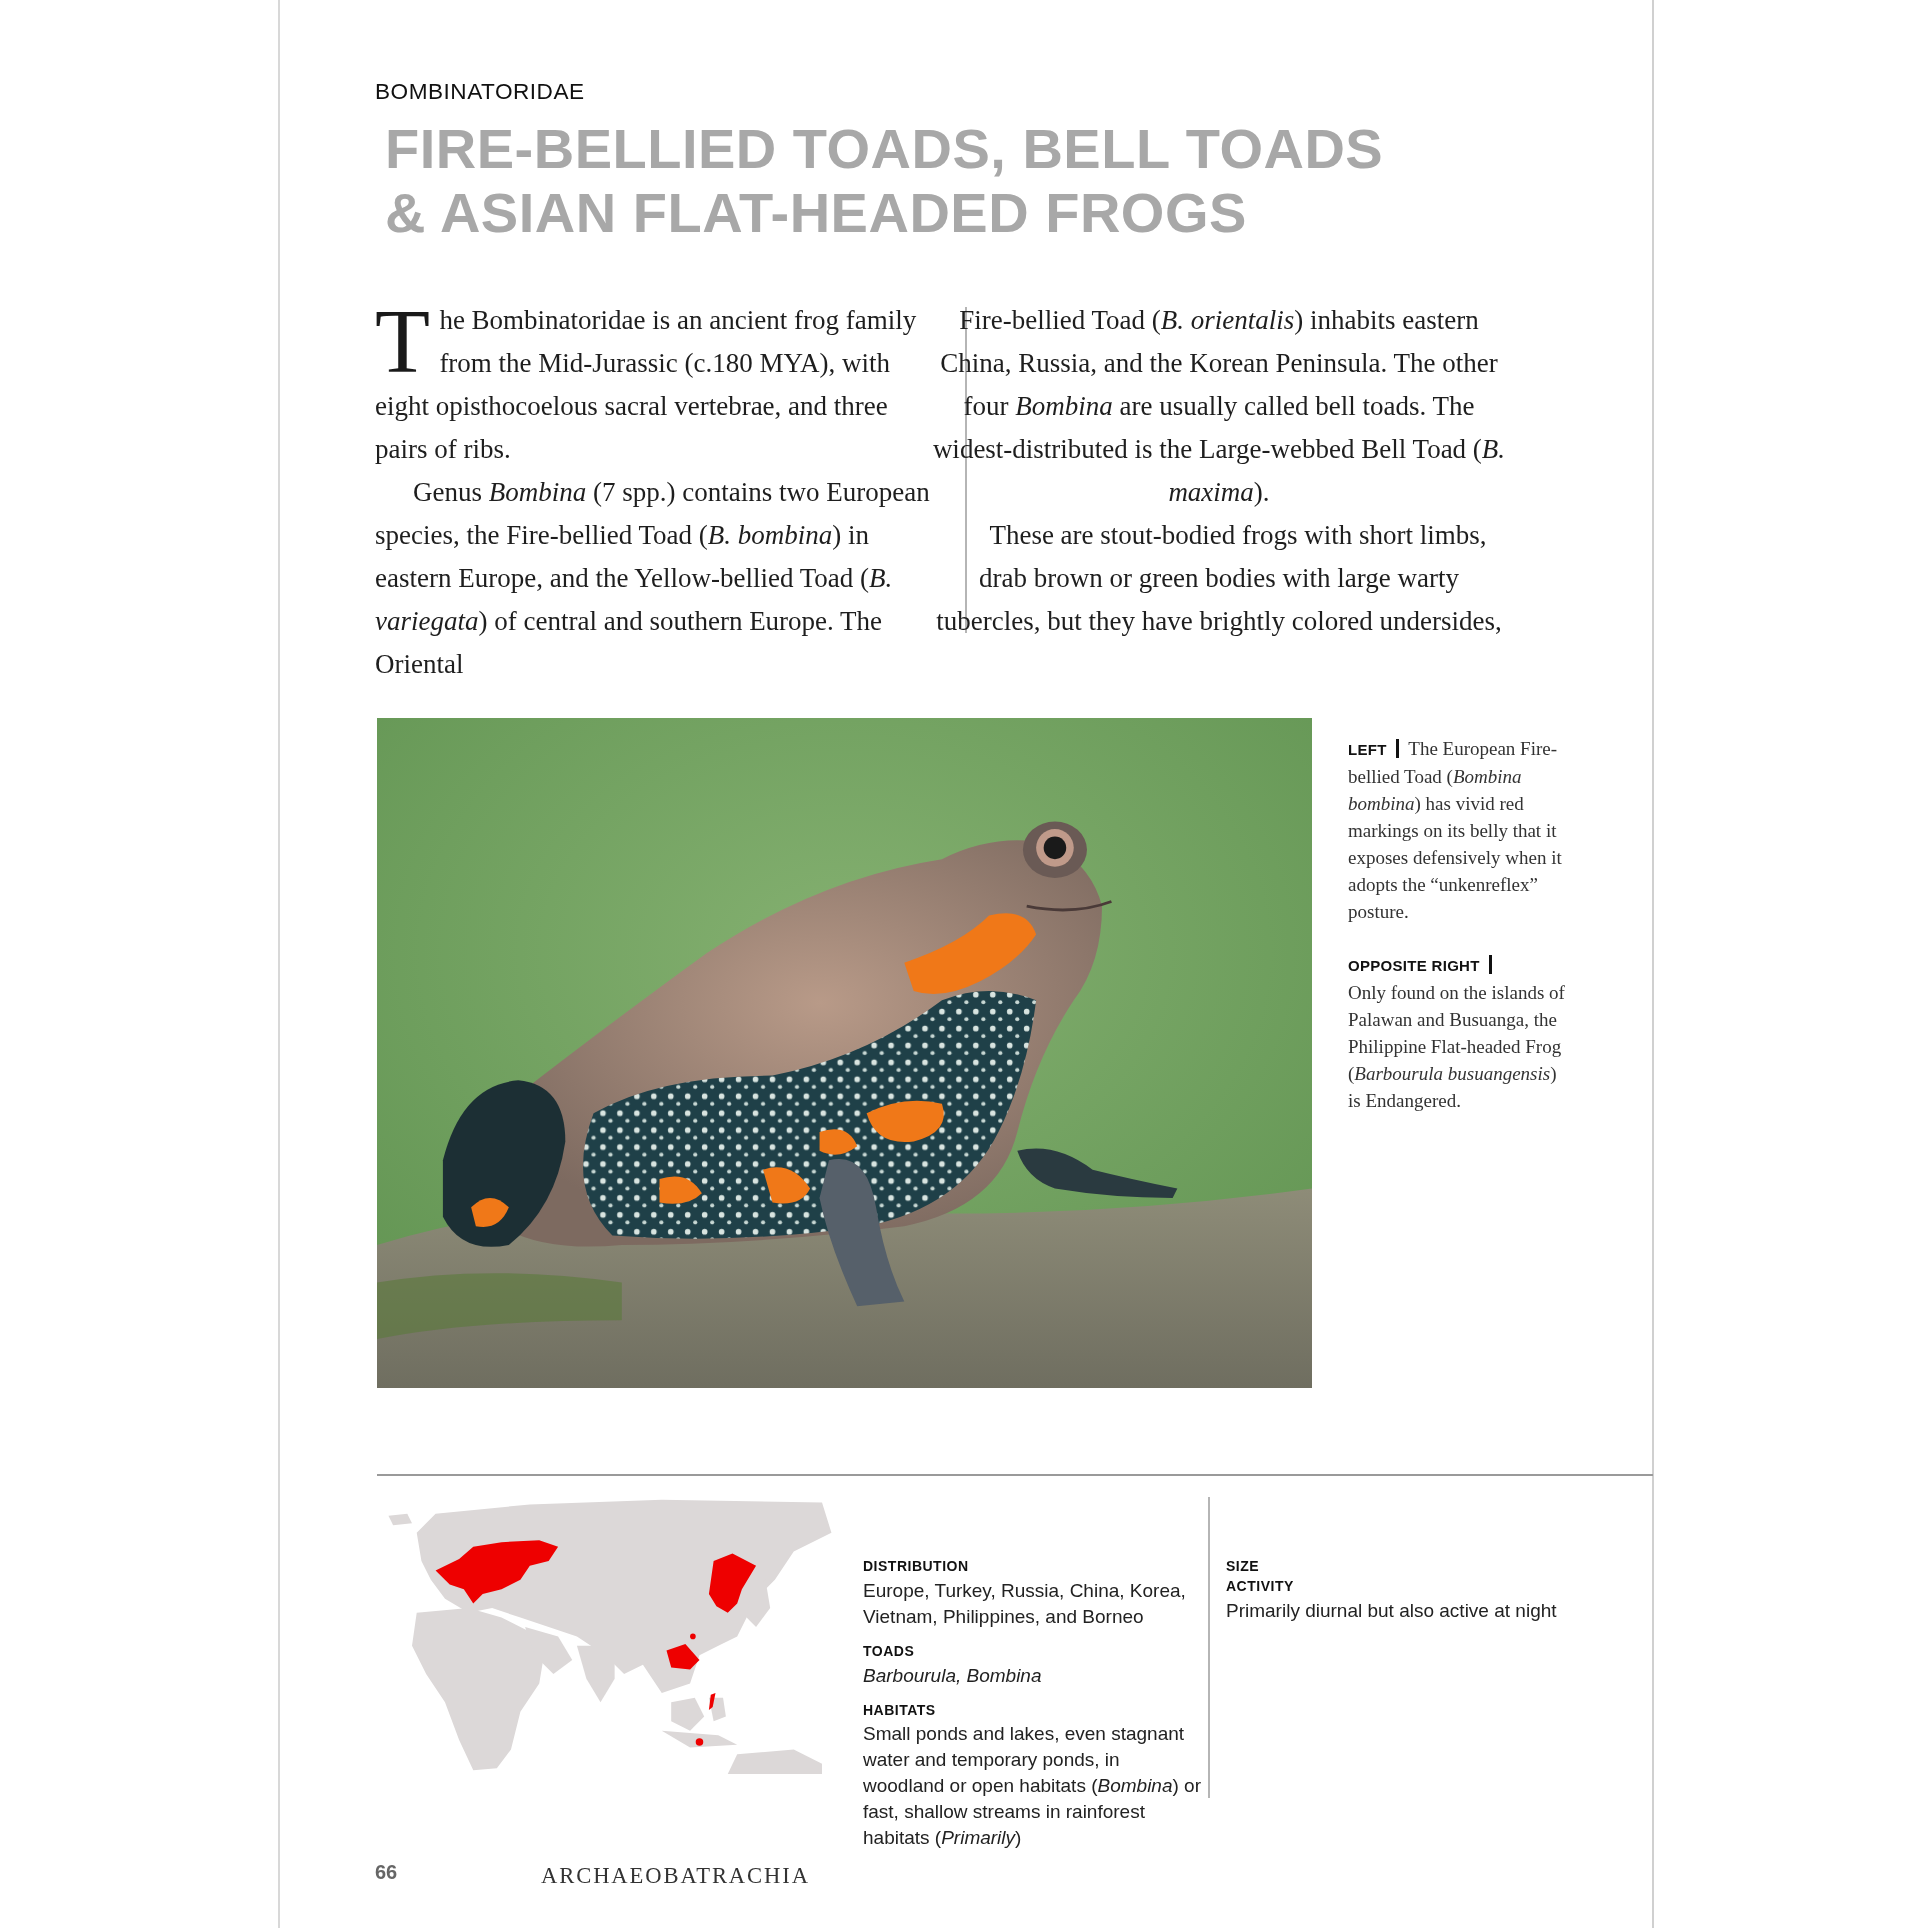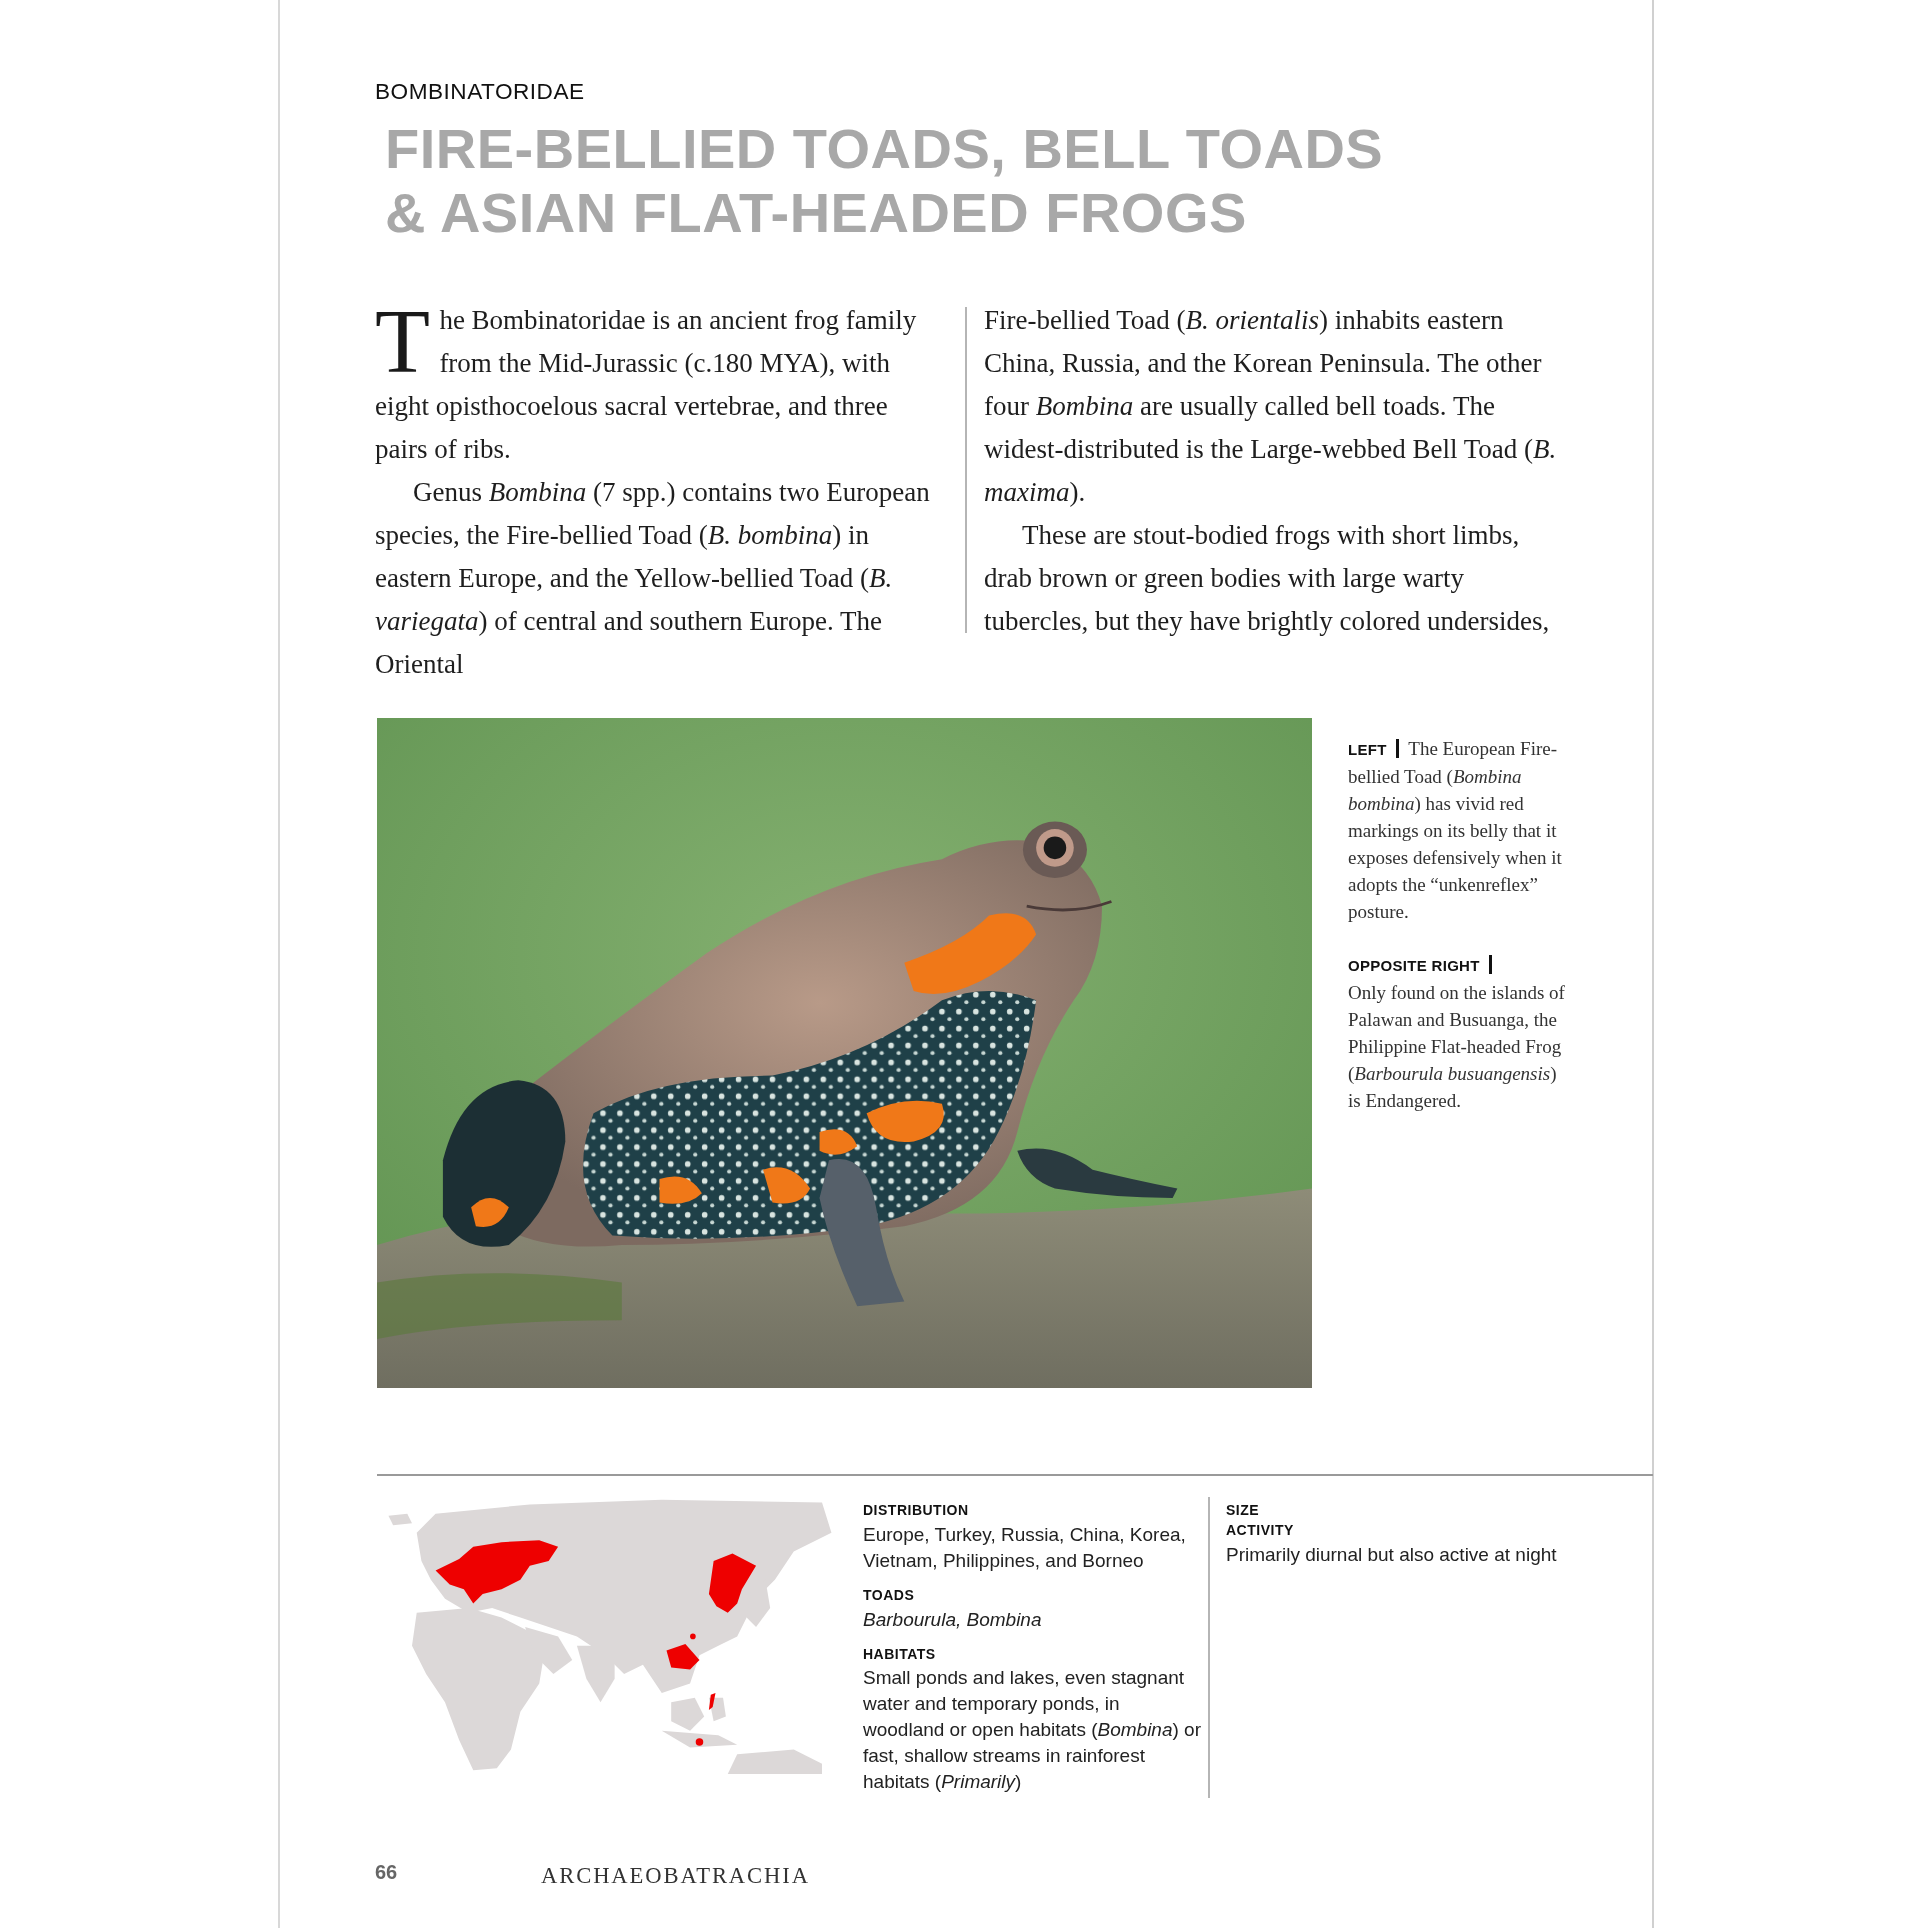--- a/index.html
+++ b/index.html
@@ -18,21 +18,21 @@
     position: absolute; left: 373px; top: 105px; margin: 12px;
     font-family: "Liberation Sans", sans-serif; font-weight: 700; font-size: 56px; line-height: 64px;
     color: #a8a8a8; letter-spacing: 0.5px; white-space: pre-line;
   }
 
   .body-col {
     position: absolute; top: 299px; font-size: 27px; line-height: 43px; color: #1e1e1e;
   }
   .body-col p { margin: 0; }
   .col-left { left: 375px; width: 556px; }
-  .col-right { left: 984px; width: 574px; }
+  .col-right { left: 932px; width: 574px; text-align: center; }
   .col-divider { position: absolute; left: 965px; top: 307px; width: 1.9px; height: 326px; background: #b5b5b5; }
   .dropcap {
     float: left; font-size: 90px; line-height: 68px; margin: 9.4px 9.4px 0 0; color: #1a1a1a;
   }
   .indent { text-indent: 38px; }
   i, .it { font-style: italic; }
 
   .photo {
     position: absolute; left: 377px; top: 718px; width: 935px; height: 670px; overflow: hidden;
     background: linear-gradient(180deg, #6a9c5a 0%, #78a765 40%, #7fac69 70%, #8a9a72 100%);
@@ -42,21 +42,21 @@
   .captions { position: absolute; left: 1348px; top: 735px; width: 217px; font-size: 19px; line-height: 27px; color: #333; }
   .caption { margin: 0 0 26px 0; }
   .cap-label { font-family: "Liberation Sans", sans-serif; font-weight: 700; font-size: 15px; color: #111; letter-spacing: 0.3px; }
   .cap-bar { display: inline-block; width: 2.8px; height: 19px; background: #111; vertical-align: -2.8px; margin: 0 9.4px 0 9.4px; }
 
   .rule { position: absolute; left: 377px; top: 1474px; width: 1276px; height: 1.9px; background: #9a9a9a; }
 
   .map { position: absolute; left: 379px; top: 1495px; width: 460px; height: 279px; background: #fff; }
   .map svg { width: 100%; height: 100%; display: block; }
 
-  .info { position: absolute; top: 1502px; font-family: "Liberation Sans", sans-serif; color: #222; }
+  .info { position: absolute; top: 1558px; font-family: "Liberation Sans", sans-serif; color: #222; }
   .info-left { left: 863px; width: 339px; }
   .info-right { left: 1226px; width: 339px; }
   .info-divider { position: absolute; left: 1208px; top: 1497px; width: 1.9px; height: 301px; background: #b5b5b5; }
   .info-label { font-weight: 700; font-size: 14px; letter-spacing: 0.5px; color: #111; margin: 0 0 3.8px 0; }
   .info-value { font-size: 19px; line-height: 26px; margin: 0 0 13px 0; color: #222; white-space: pre-line; }
 
   .folio-number { position: absolute; left: 375px; top: 1861px; font-family: "Liberation Sans", sans-serif; font-weight: 700; font-size: 20px; color: #666; }
   .folio-section { position: absolute; left: 541px; top: 1863px; font-size: 22.6px; letter-spacing: 1.9px; color: #333; }
 </style>
 </head>

